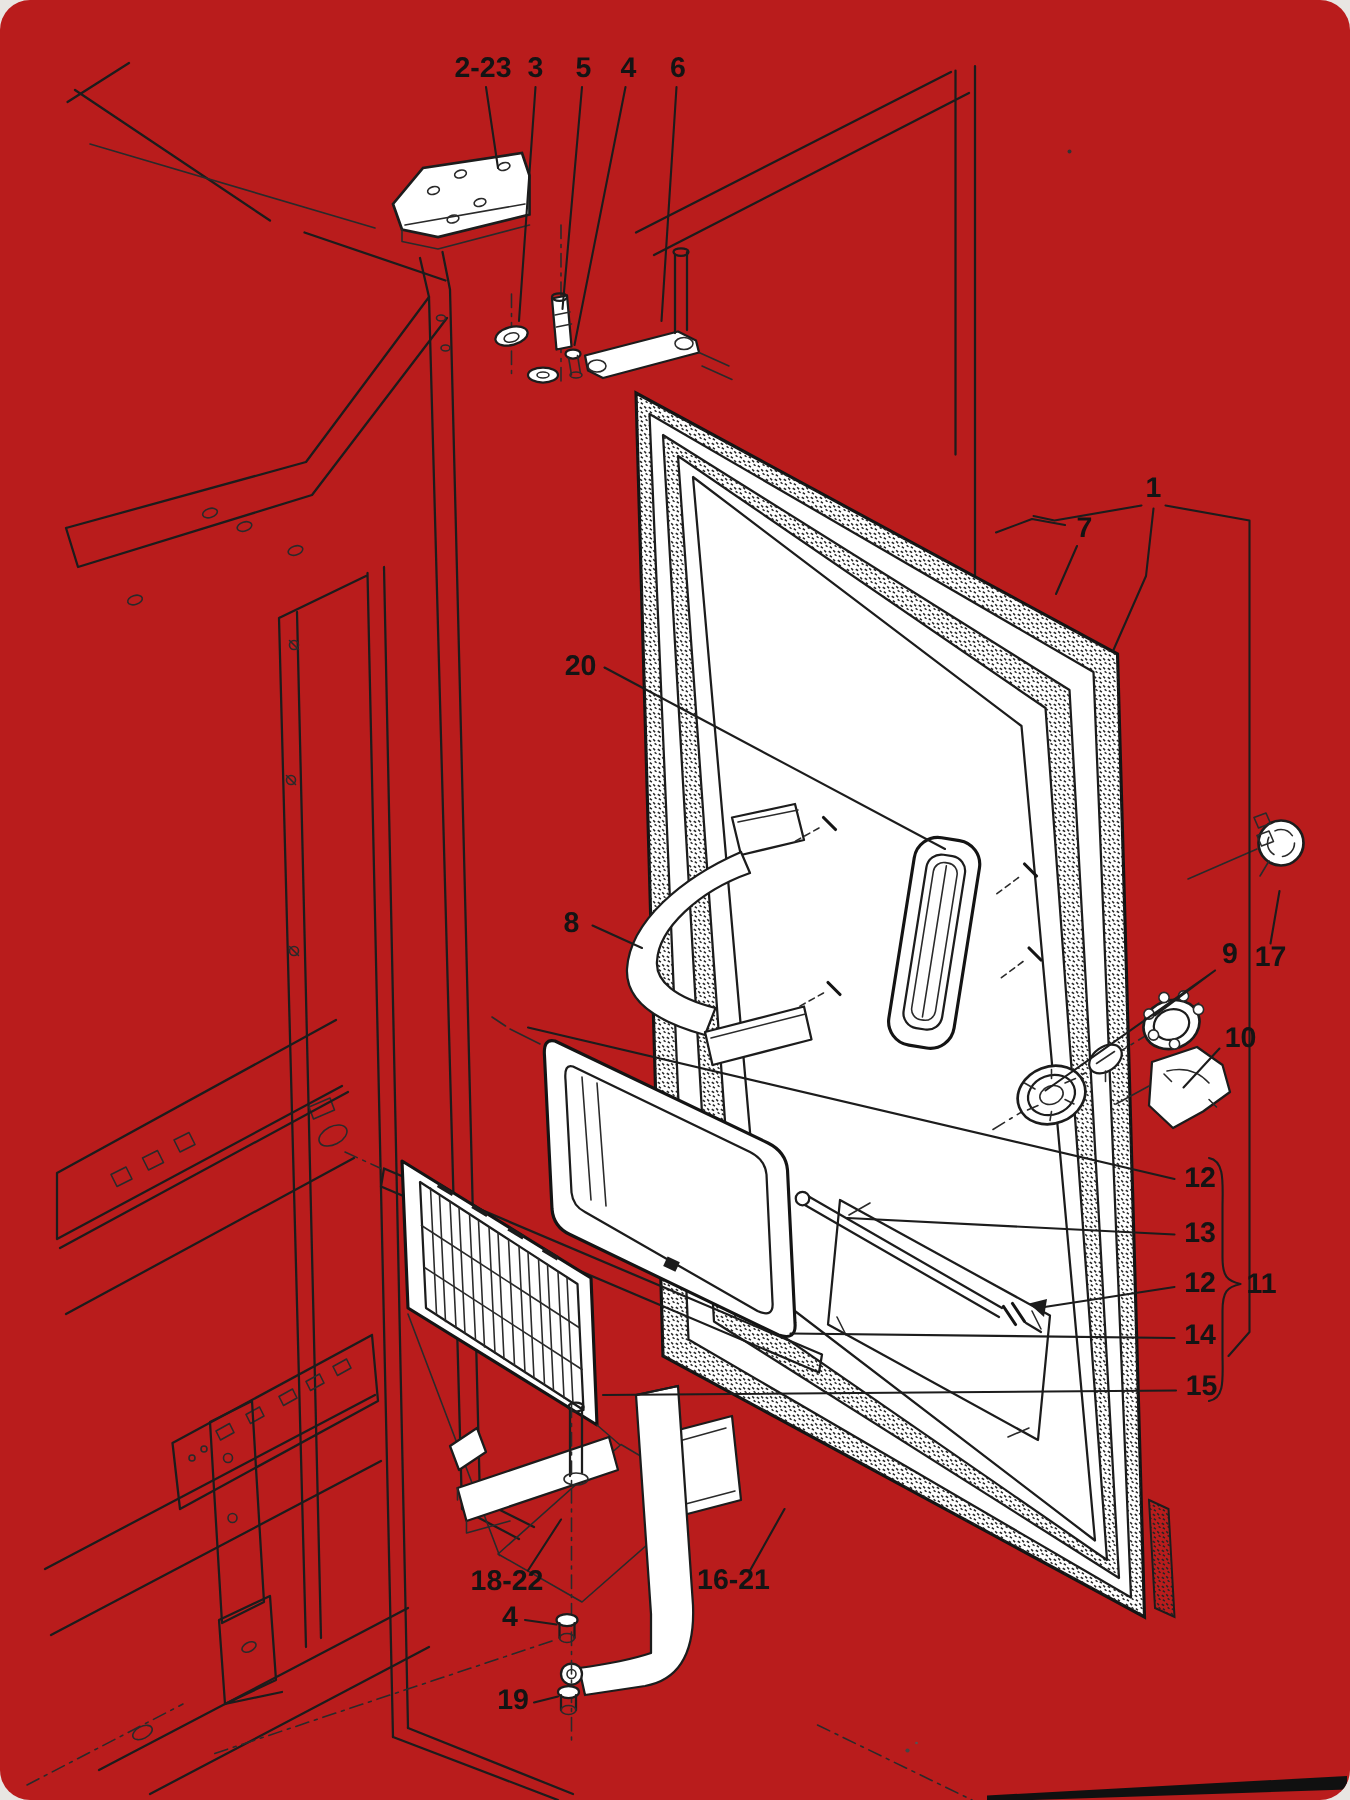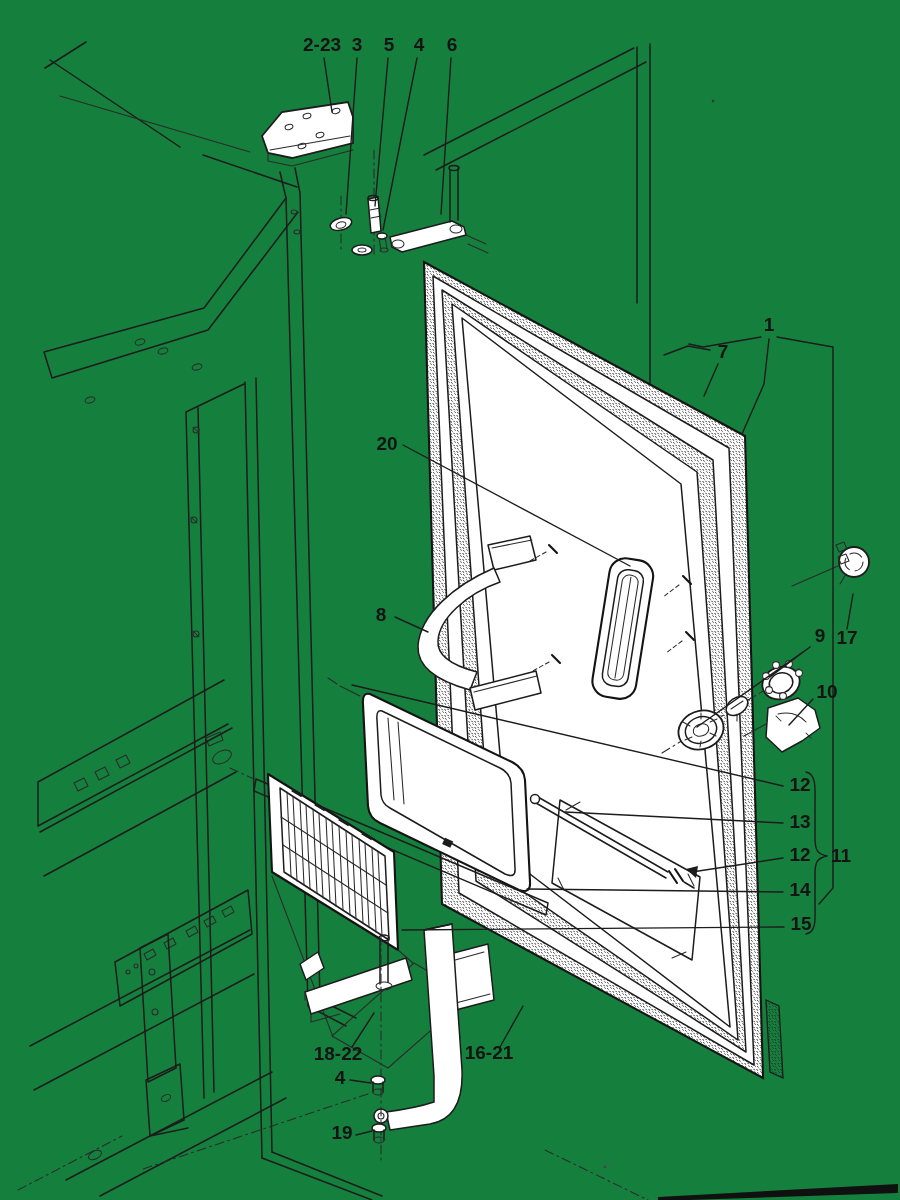--- a/index.html
+++ b/index.html
@@ -1,17 +1,17 @@
 <!DOCTYPE html>
 <html><head>
 <meta charset="utf-8">
 <style>
   html,body{margin:0;padding:0;background:#e8e6e2;}
-  .page{position:relative;width:900px;height:1200px;background:#15803d;overflow:hidden;
-        font-family:"Liberation Sans","DejaVu Sans",sans-serif;}
+  .page{position:relative;width:900px;height:1200px;background:#b91c1c;overflow:hidden;
+        font-family:"Liberation Sans","DejaVu Sans",sans-serif;border-radius:20px;}
   svg{position:absolute;left:0;top:0;}
   .s {stroke:#1c1c1c;fill:none;stroke-width:1.5;stroke-linecap:round;stroke-linejoin:round;}
   .s2{stroke:#141414;fill:none;stroke-width:2.1;stroke-linecap:round;stroke-linejoin:round;}
   .s1{stroke:#2a2a2a;fill:none;stroke-width:1.05;stroke-linecap:round;stroke-linejoin:round;}
   .w {fill:#ffffff;}
   .dd{stroke-dasharray:9 4 2 4;}
   .da{stroke-dasharray:4 3;}
   .ld{stroke:#1c1c1c;fill:none;stroke-width:1.4;stroke-linecap:round;stroke-linejoin:round;}
   .lbl{font-family:"Liberation Sans","DejaVu Sans",sans-serif;font-weight:700;font-size:19px;
        fill:#141414;text-anchor:middle;}

